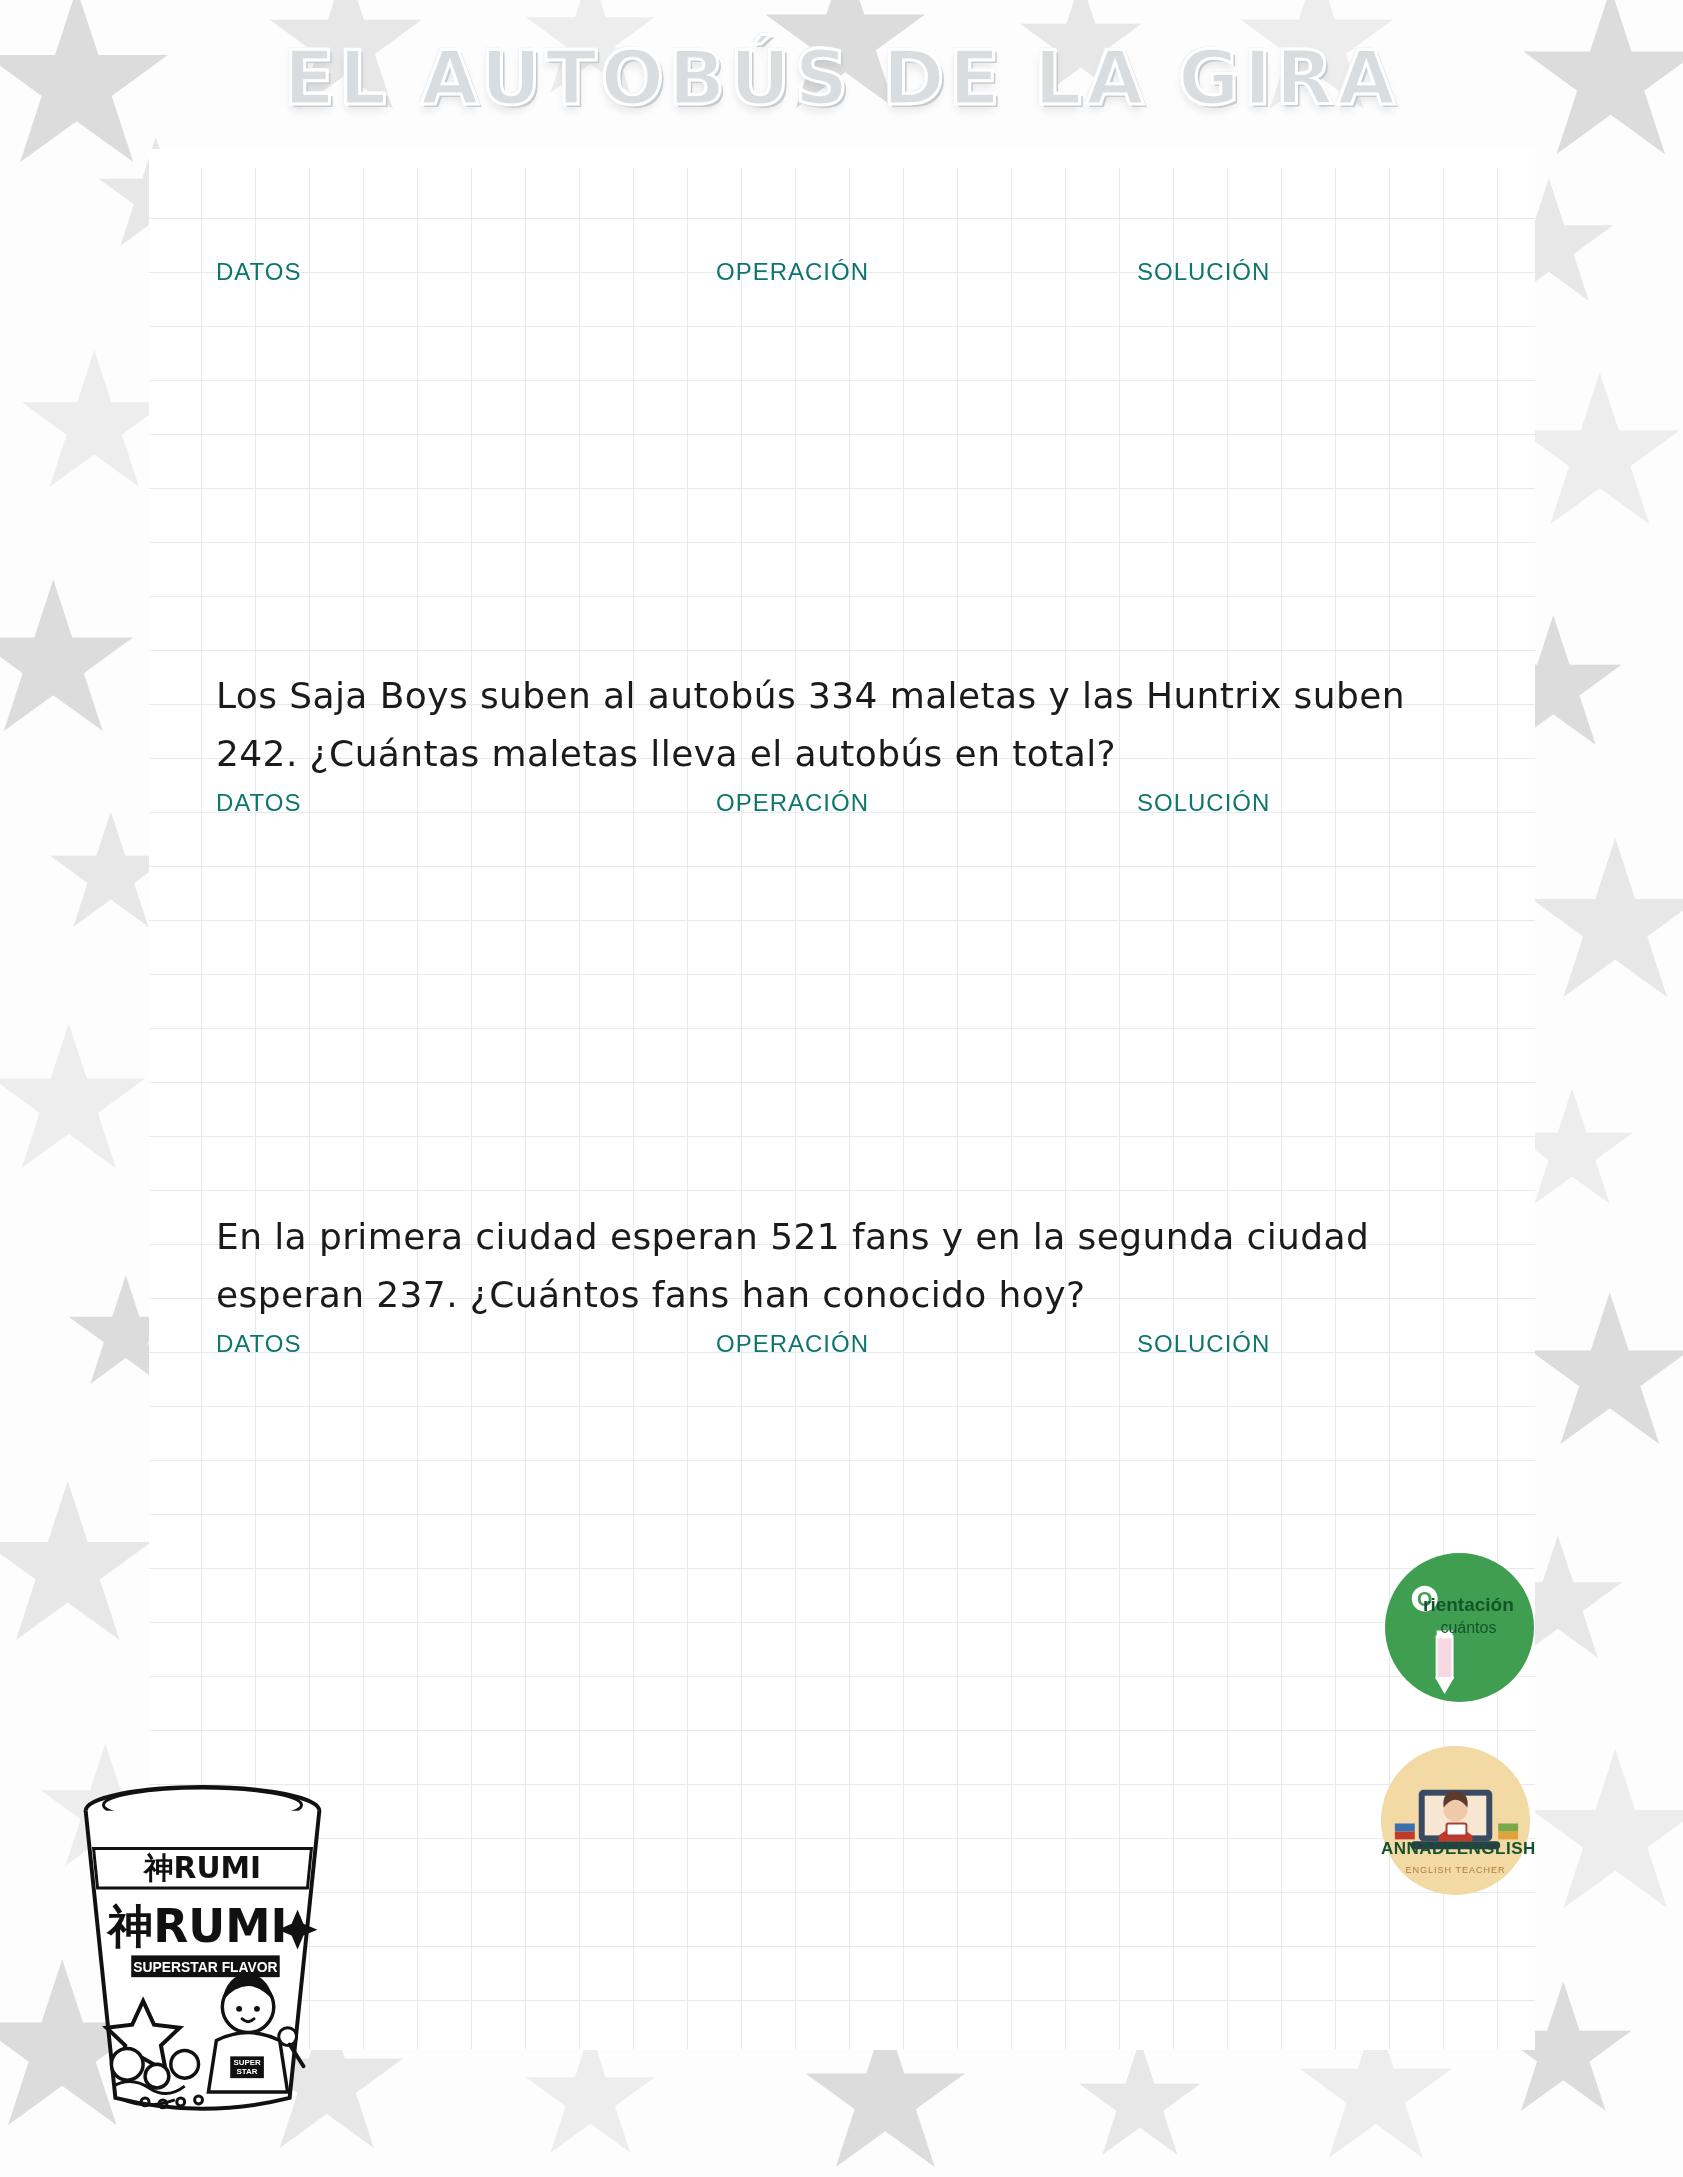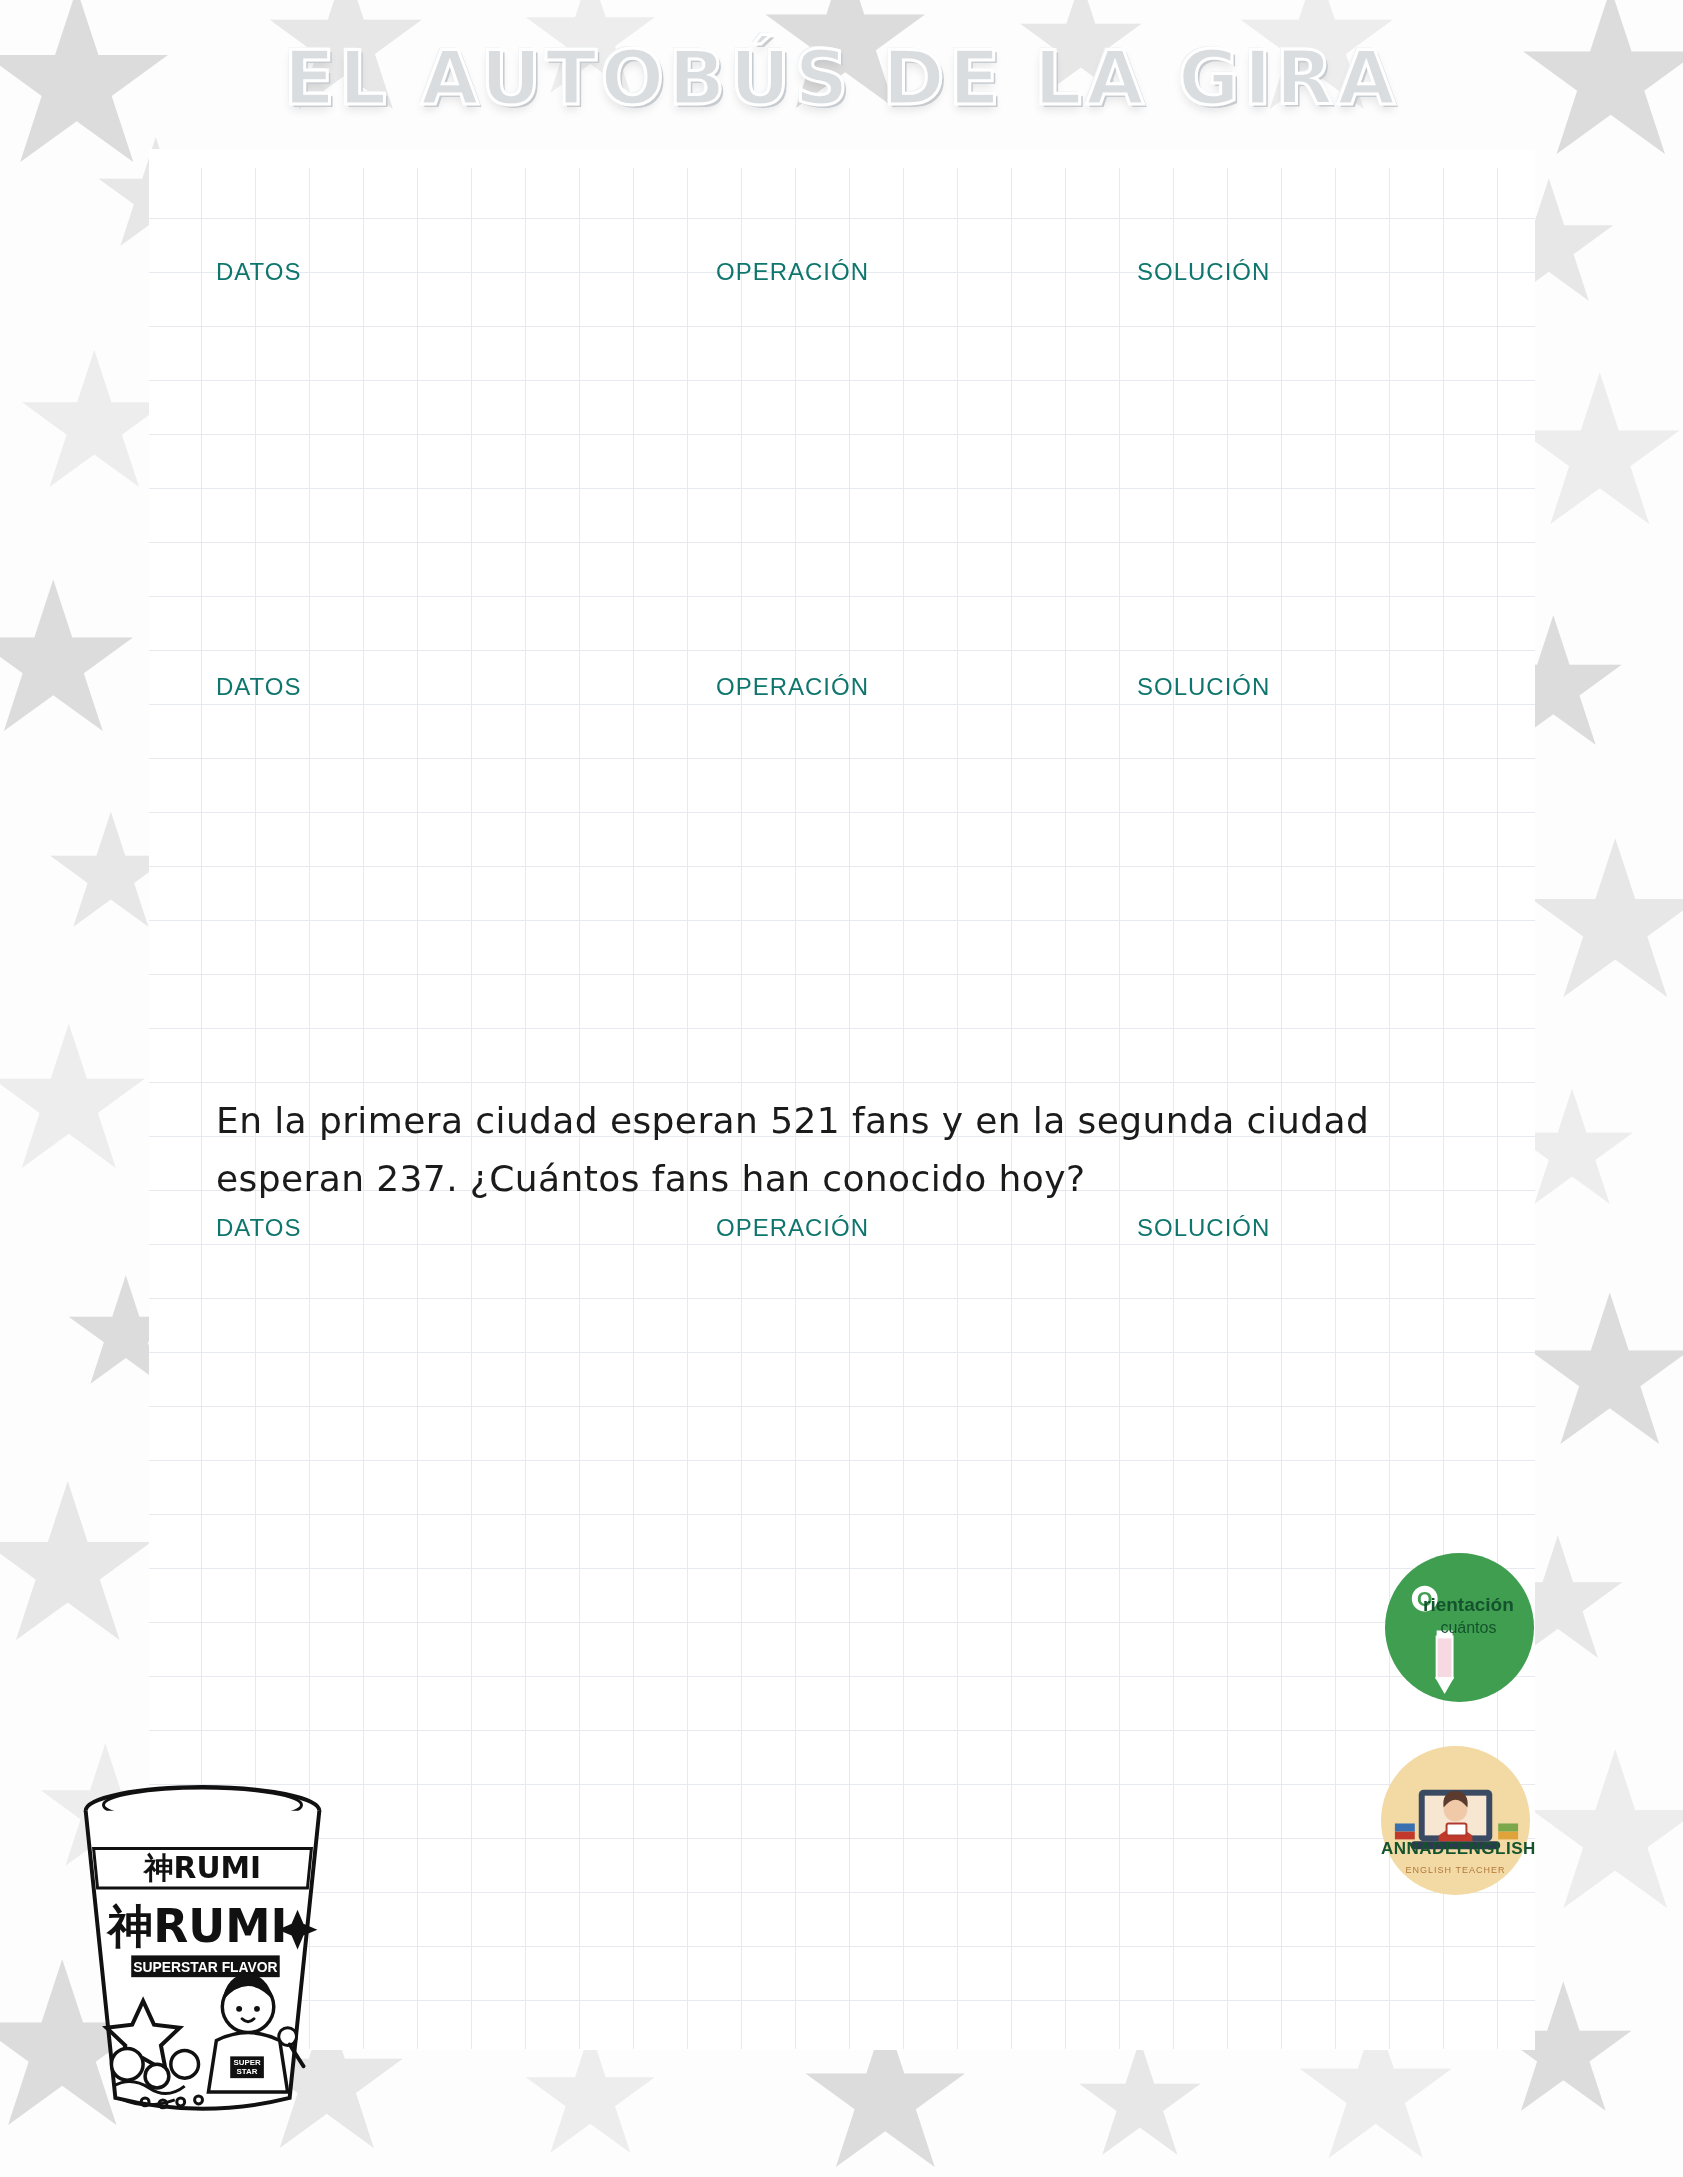--- a/index.html
+++ b/index.html
@@ -249,20 +249,21 @@
       <span class="lbl-datos">DATOS</span>
       <span class="lbl-operacion">OPERACIÓN</span>
       <span class="lbl-solucion">SOLUCIÓN</span>
     </div>
     <div class="answer-space-1"></div>
   </div>
 
   <div class="gap-1"></div>
 
   <div class="problem">
+    <div class="stmt">Los Saja Boys suben al autobús 334 maletas y las Huntrix suben 242. ¿Cuántas maletas lleva el autobús en total?</div>
     <div class="labels">
       <span class="lbl-datos">DATOS</span>
       <span class="lbl-operacion">OPERACIÓN</span>
       <span class="lbl-solucion">SOLUCIÓN</span>
     </div>
     <div class="answer-space-2"></div>
   </div>
 
   <div class="gap-2"></div>
 

